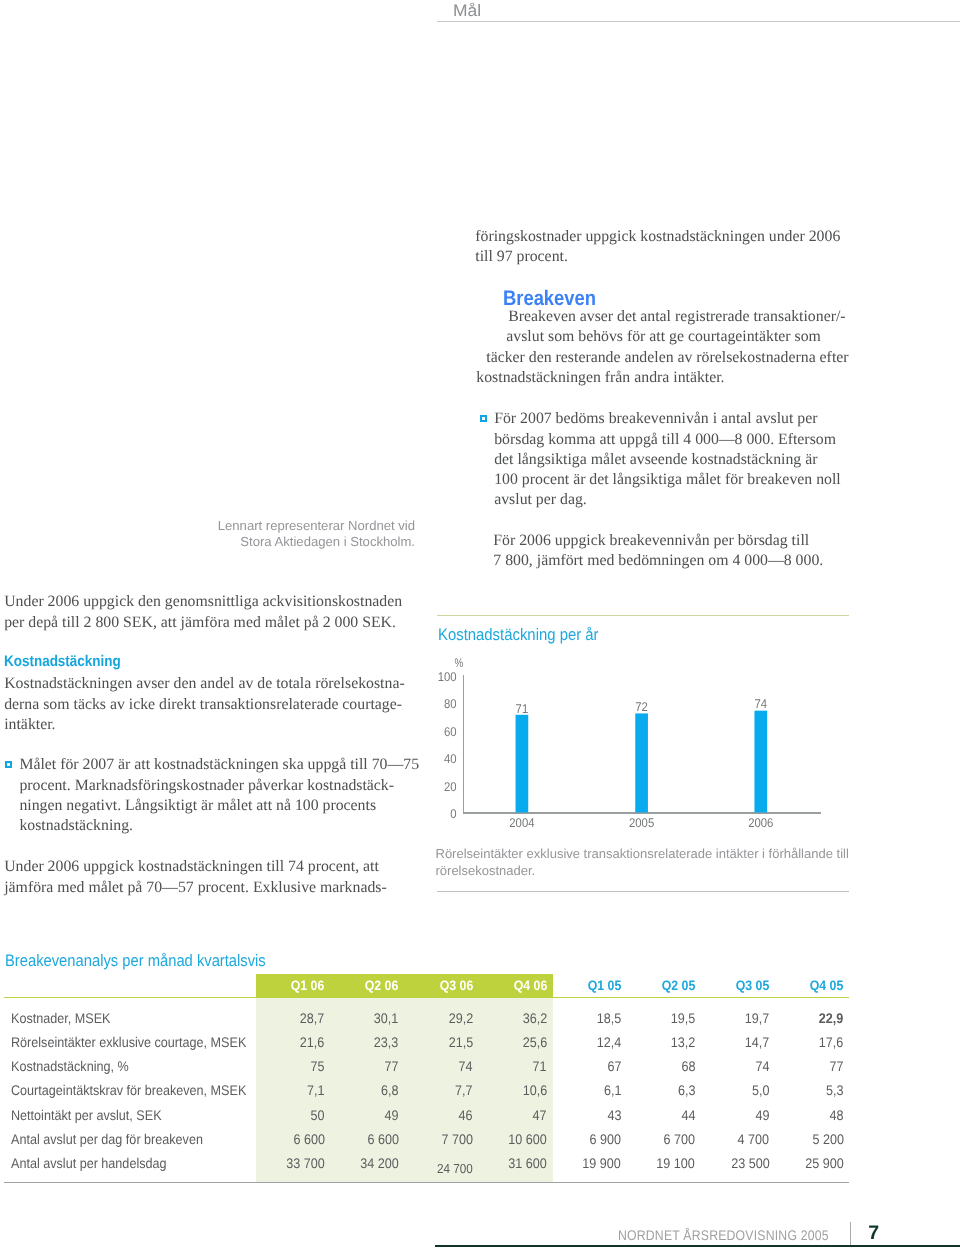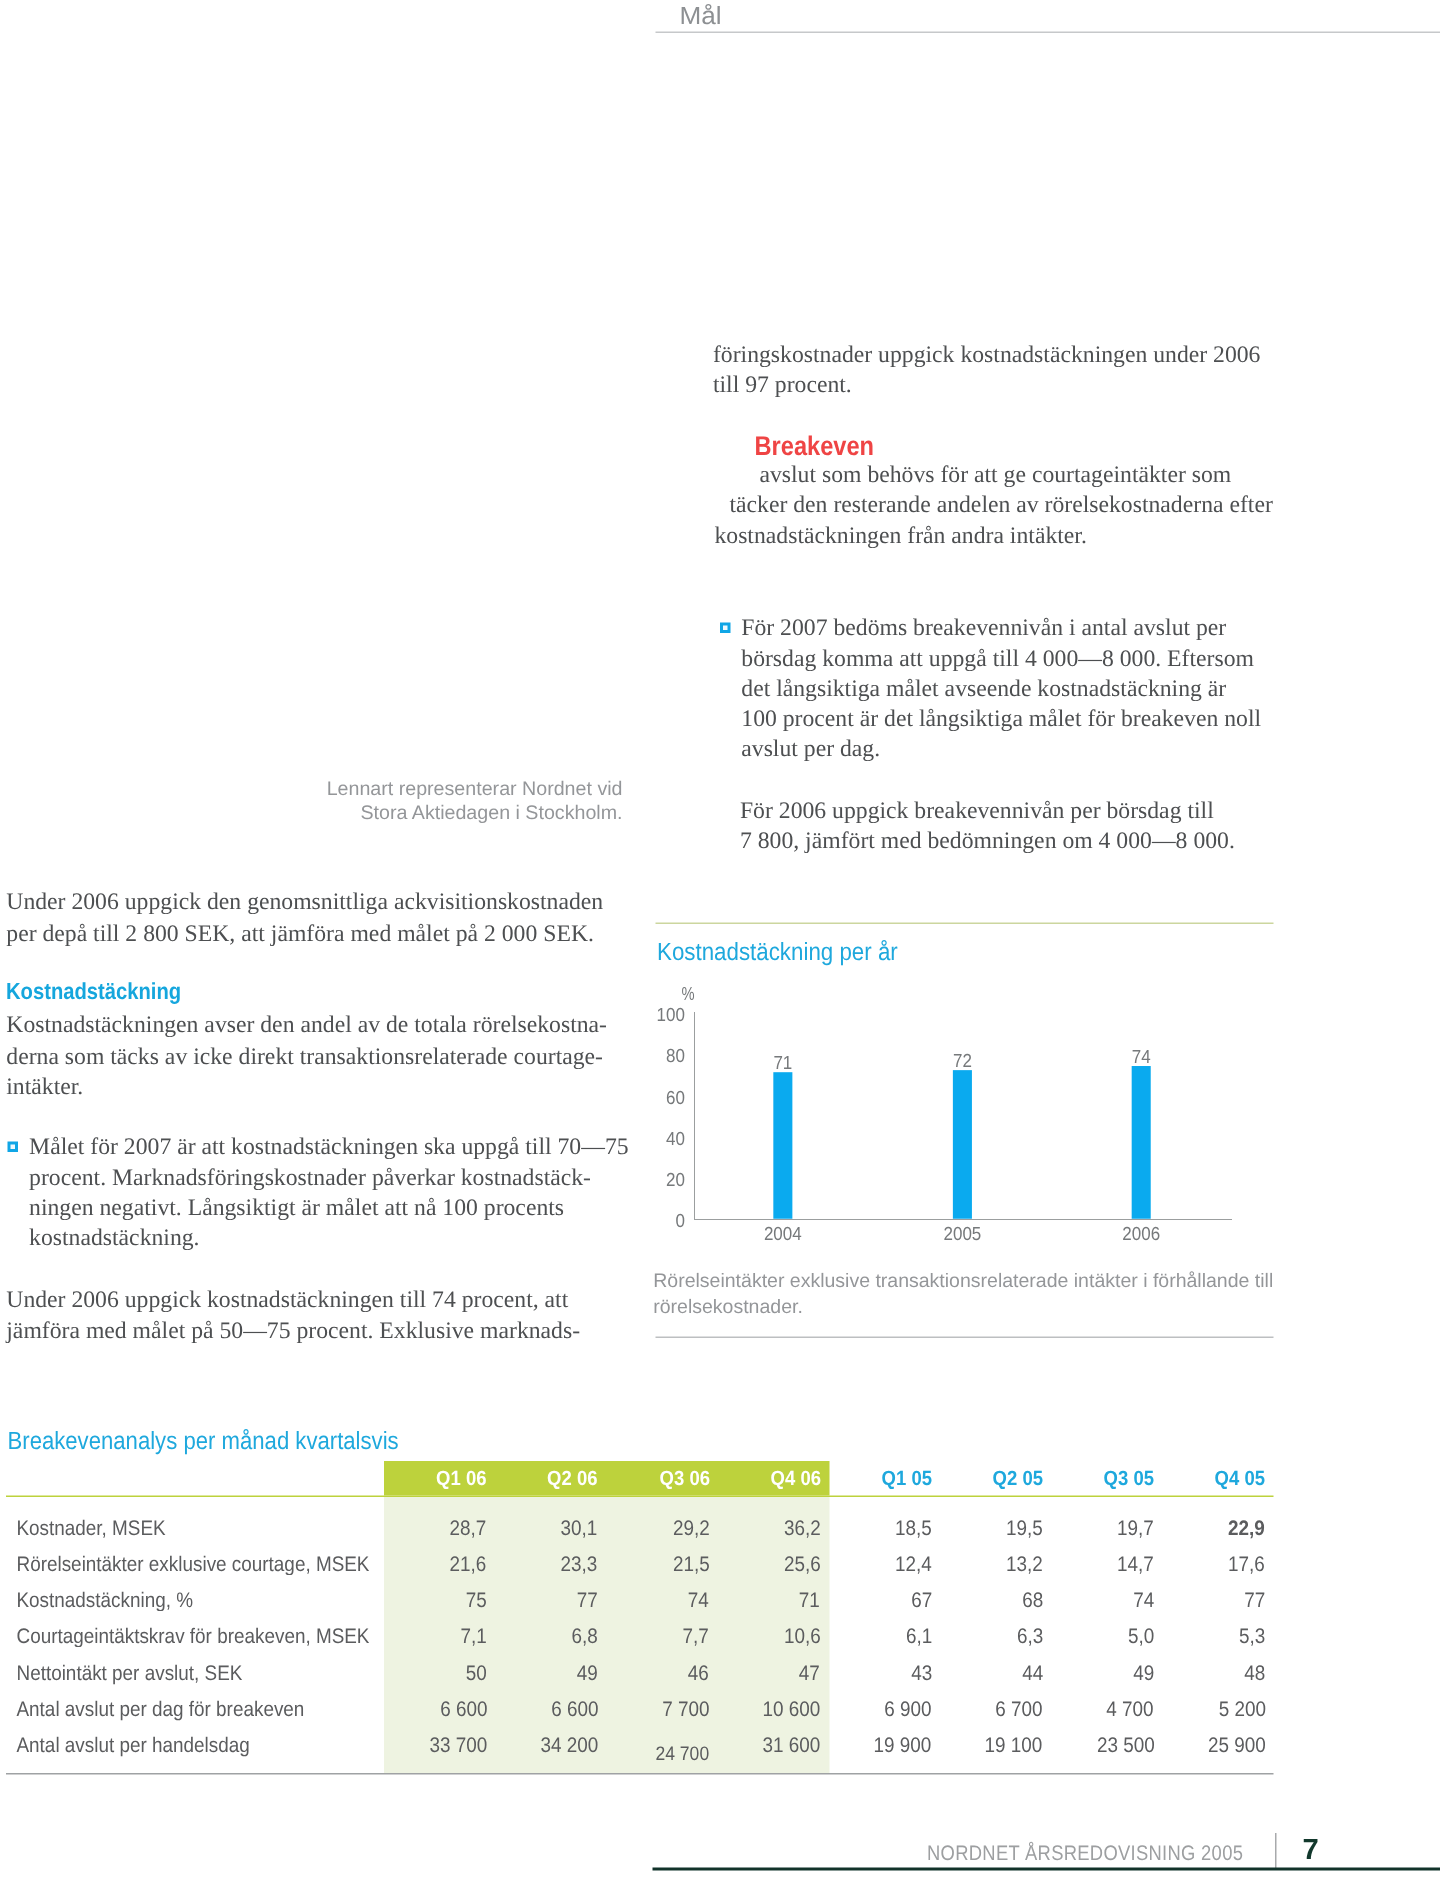--- a/index.html
+++ b/index.html
@@ -16,21 +16,21 @@
   #runhead-rule{left:437px;top:21px;width:523px;height:1px;background:#c6c8ca;}
 
   
   .serif{font-family:"Liberation Serif",serif;color:#4d4f51;font-size:15.8px;line-height:20.2px;}
   .ln{display:block;white-space:pre;}
 
   
   #intro{left:475.3px;top:226.5px;}
 
   
-  #bk-head{left:503.2px;top:287.2px;font-weight:bold;font-size:18px;color:#ef4444;}
+  #bk-head{left:503.2px;top:287.2px;font-weight:bold;font-size:21px;color:#3b82f6;}
   #bk-body{left:475.3px;top:307.2px;}
 
   
   #r-bullet{left:494.2px;top:409.3px;}
   #r-p2{left:493.3px;top:531.2px;}
 
   
   #caption{left:120px;top:517.6px;width:295px;text-align:right;font-size:13.1px;line-height:16.7px;color:#949699;}
   #caption .cond{transform:none;}
 
@@ -82,20 +82,21 @@
 
   <div class="abs" id="runhead"><span class="cond">Mål</span></div>
   <div class="abs" id="runhead-rule"></div>
 
   <div class="abs serif" id="intro">
       <span class="ln">föringskostnader uppgick kostnadstäckningen under 2006</span>
       <span class="ln">till 97 procent.</span>
     </div>
   <div class="abs" id="bk-head"><span class="cond">Breakeven</span></div>
   <div class="abs serif" id="bk-body">
+      <span class="ln" style="padding-left: 33px;">Breakeven avser det antal registrerade transaktioner/-</span>
       <span class="ln" style="padding-left: 31px;">avslut som behövs för att ge courtageintäkter som</span>
       <span class="ln" style="padding-left: 11px;">täcker den resterande andelen av rörelsekostnaderna efter</span>
       <span class="ln" style="padding-left: 1px;">kostnadstäckningen från andra intäkter.</span>
     </div>
 
   <div class="abs serif" id="r-bullet">
     <span class="bullet"></span>
     <span id="r-bullet-text"><span class="ln">För 2007 bedöms breakevennivån i antal avslut per</span><span class="ln">börsdag komma att uppgå till 4 000—8 000. Eftersom</span><span class="ln">det långsiktiga målet avseende kostnadstäckning är</span><span class="ln">100 procent är det långsiktiga målet för breakeven noll</span><span class="ln">avslut per dag.</span></span>
   </div>
   <div class="abs serif" id="r-p2">
@@ -117,21 +118,21 @@
       <span class="ln">Kostnadstäckningen avser den andel av de totala rörelsekostna-</span>
       <span class="ln">derna som täcks av icke direkt transaktionsrelaterade courtage-</span>
       <span class="ln">intäkter.</span>
     </div>
   <div class="abs serif" id="l-bullet">
     <span class="bullet"></span>
     <span id="l-bullet-text"><span class="ln">Målet för 2007 är att kostnadstäckningen ska uppgå till 70—75</span><span class="ln">procent. Marknadsföringskostnader påverkar kostnadstäck-</span><span class="ln">ningen negativt. Långsiktigt är målet att nå 100 procents</span><span class="ln">kostnadstäckning.</span></span>
   </div>
   <div class="abs serif" id="l-p3">
       <span class="ln">Under 2006 uppgick kostnadstäckningen till 74 procent, att</span>
-      <span class="ln">jämföra med målet på 50—75 procent. Exklusive marknads-</span>
+      <span class="ln">jämföra med målet på 70—57 procent. Exklusive marknads-</span>
     </div>
 
   <div class="abs" id="chart-rule"></div>
   <div class="abs" id="chart-title"><span class="cond">Kostnadstäckning per år</span></div>
   <div class="abs" id="chart"><svg width="420" height="190">
         <line x1="26.1" y1="19.9" x2="26.1" y2="158" stroke="#9b9e9f" stroke-width="1.1" shape-rendering="crispEdges"></line>
         <line x1="25.6" y1="158" x2="384" y2="158" stroke="#9b9e9f" stroke-width="1.1" shape-rendering="crispEdges"></line>
         <text x="19.6" y="163.3" text-anchor="end" font-size="12.6" fill="#76797b" font-family="&quot;Liberation Sans&quot;, sans-serif" transform="translate(1.9599999999999997,0) scale(0.9,1)">0</text>
         <text x="19.6" y="135.78" text-anchor="end" font-size="12.6" fill="#76797b" font-family="&quot;Liberation Sans&quot;, sans-serif" transform="translate(1.9599999999999997,0) scale(0.9,1)">20</text>
         <text x="19.6" y="108.26" text-anchor="end" font-size="12.6" fill="#76797b" font-family="&quot;Liberation Sans&quot;, sans-serif" transform="translate(1.9599999999999997,0) scale(0.9,1)">40</text>

